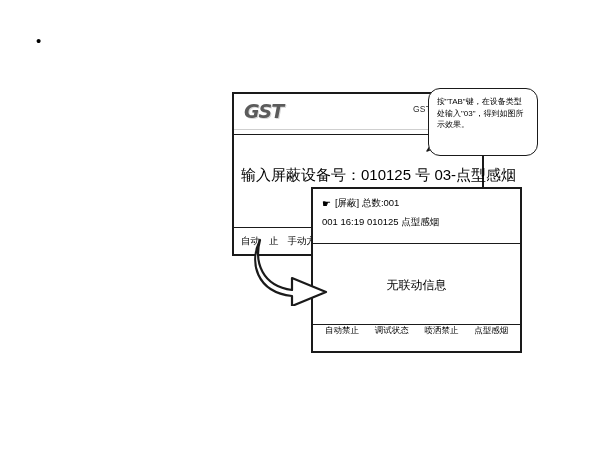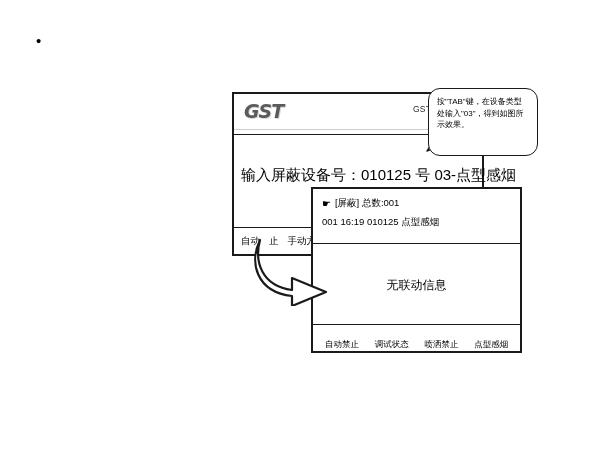--- a/index.html
+++ b/index.html
@@ -191,21 +191,21 @@
     height: 1px;
     background: #1a1a1a;
   }
   #front-footer {
     position: absolute;
     left: 0;
     bottom: 0;
     width: 100%;
     height: 26px;
     display: flex;
-    align-items: flex-end;
+    align-items: flex-start;
     justify-content: space-around;
     font-size: 8.5px;
     color: #000;
     padding: 0 4px;
     box-sizing: border-box;
   }
 
   
   #callout {
     position: absolute;

